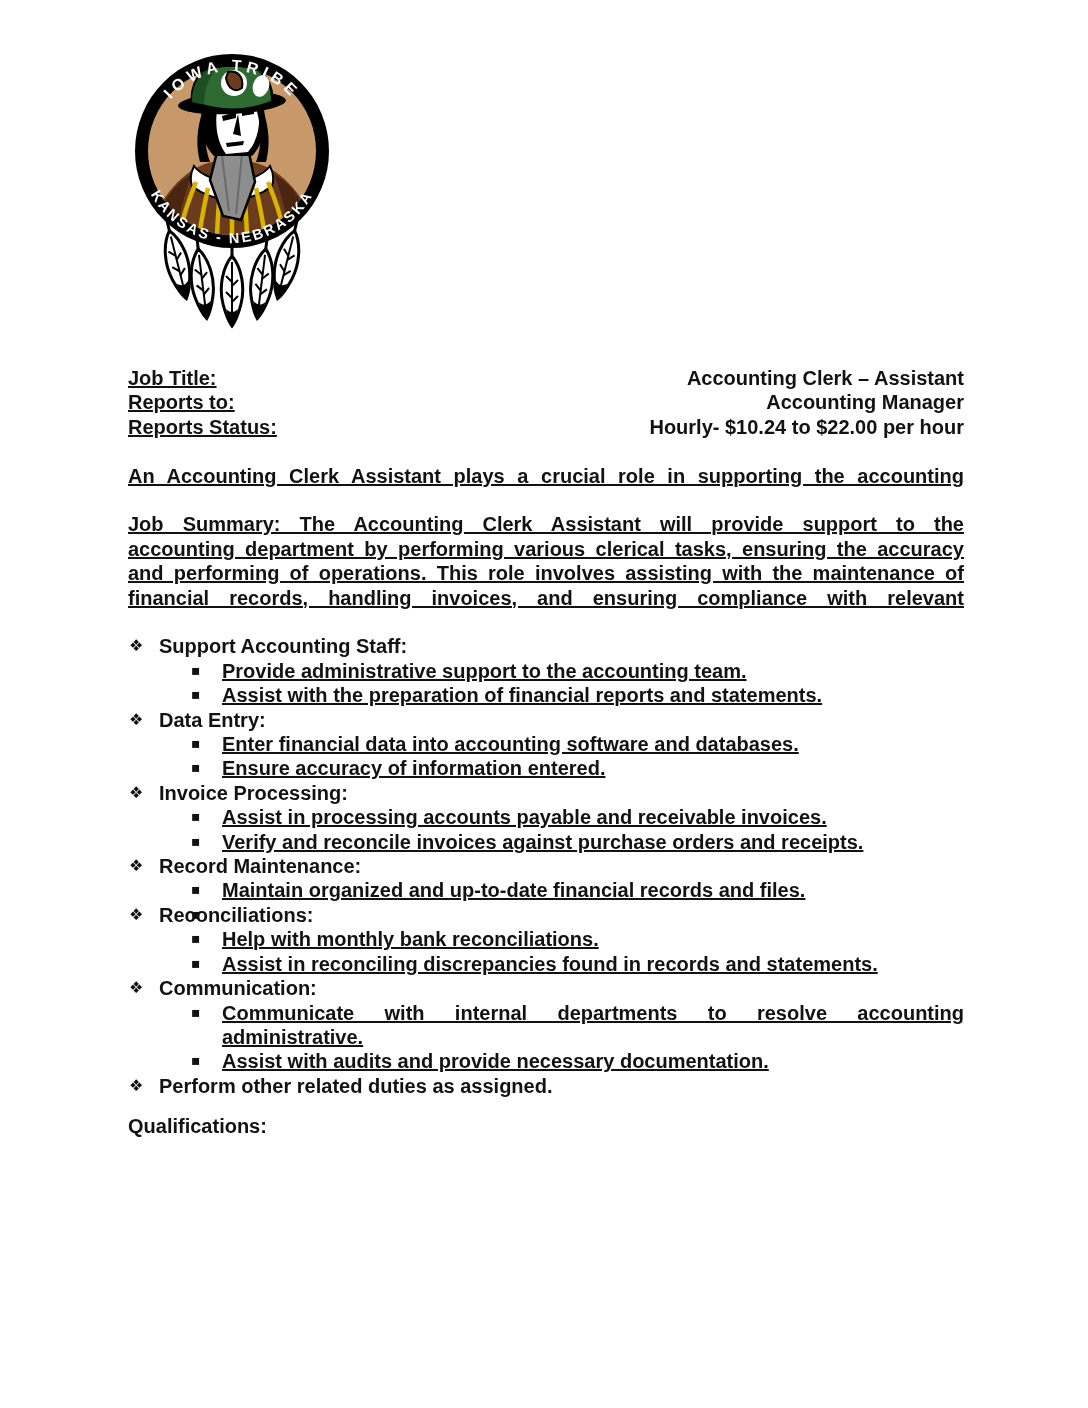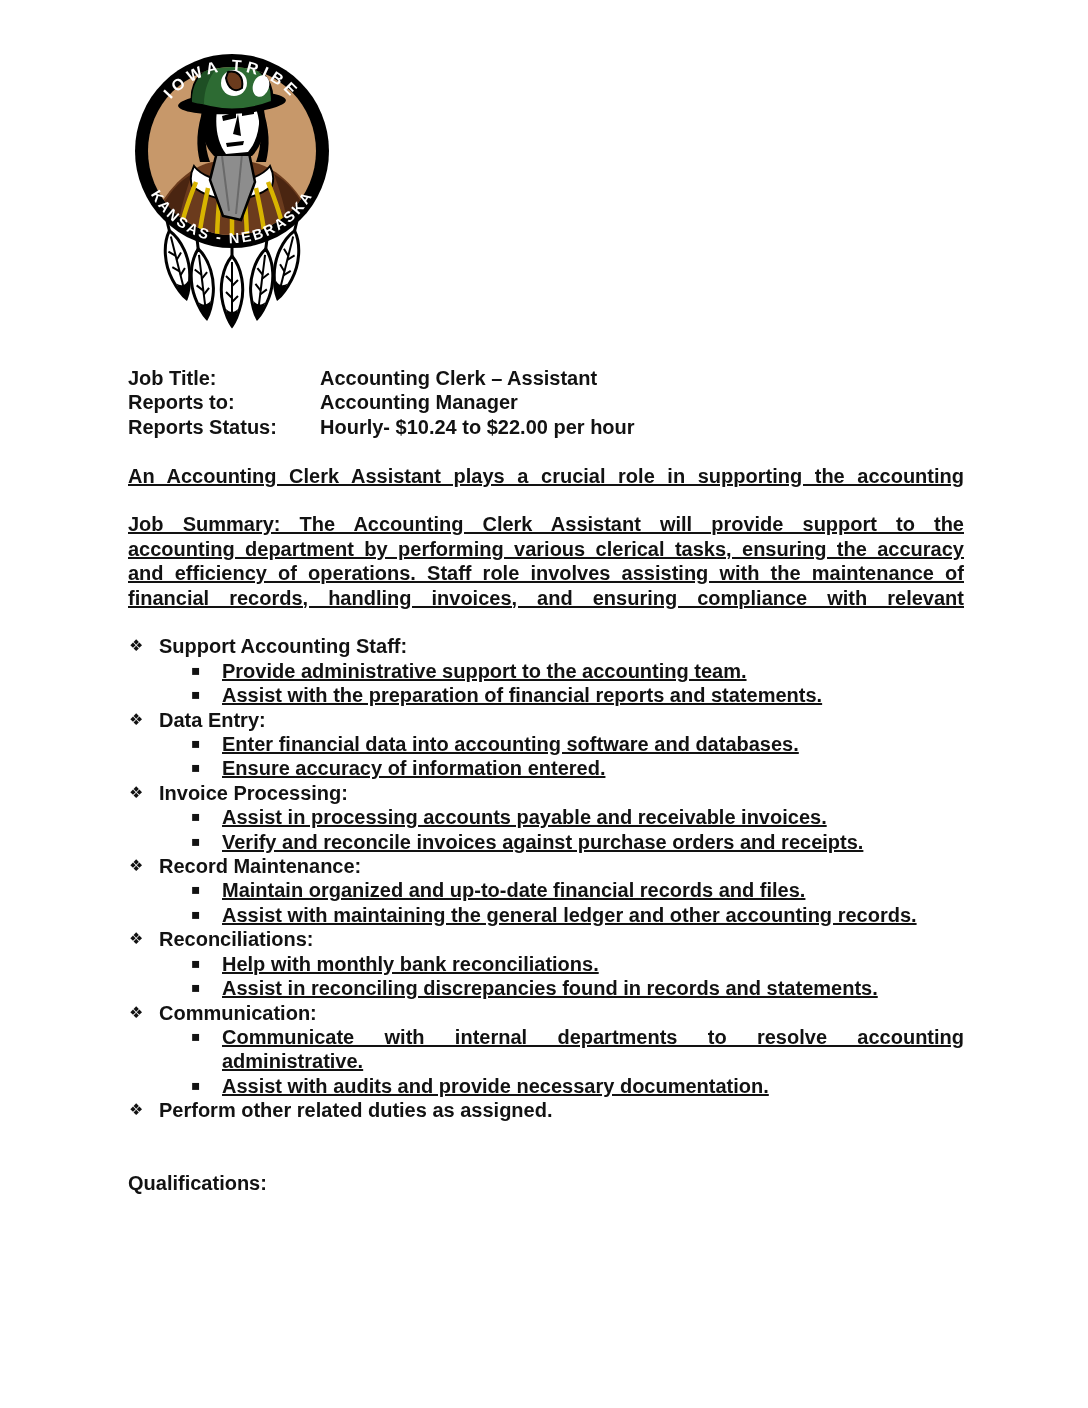--- a/index.html
+++ b/index.html
@@ -12,38 +12,38 @@
     font-weight:700;
     color:#121212;
   }
   .logo-wrap { position:absolute; left:134px; top:46px; width:200px; height:288px; }
   .doc {
     position:absolute; left:128px; top:366px; width:836px;
     font-size:20px; line-height:24.4px;
   }
   .mb { margin-bottom:24.4px; }
   .frow { display:flex; }
-  .flabel { width:192px; flex:none; }
-  .fvalue { flex:1; }
+  .flabel { width:192px; flex:none;text-decoration:underline; }
+  .fvalue { flex:1;text-align:right; }
   .pline { display:block;text-decoration:underline; }
   .jl { text-align:justify; text-align-last:justify; }
   .np { font-weight:400; }
   .li1 { position:relative; padding-left:31px; }
   .b1 {
     position:absolute; left:1px; top:0;
     font-family:"DejaVu Sans",sans-serif;
     font-size:16px;
   }
   .li2 { position:relative; padding-left:94px; }
   .b2 {
     position:absolute; left:63px; top:-1px;
     font-family:"DejaVu Sans",sans-serif;
     font-size:14px;
   }
-  .quals { margin-top:48px; }
+  .quals { margin-top:16px; }
   svg text { font-family:"Liberation Sans","DejaVu Sans",sans-serif; font-weight:700; }
 </style>
 </head>
 <body>
 
 <div class="page">
 
   <div class="logo-wrap">
     <svg width="200" height="288" viewBox="0 0 200 288">
       <defs>
@@ -128,21 +128,21 @@
       </div>
     </div>
 
     <div class="mb">
       <span class="pline jl">An Accounting Clerk Assistant plays a crucial role in supporting the accounting</span>
     </div>
 
     <div class="mb">
       <span class="pline jl">Job Summary: The Accounting Clerk Assistant will provide support to the</span>
       <span class="pline jl">accounting department by performing various clerical tasks, ensuring the accuracy</span>
-      <span class="pline jl">and efficiency of operations. Staff role involves assisting with the maintenance of</span>
+      <span class="pline jl">and performing of operations. This role involves assisting with the maintenance of</span>
       <span class="pline jl">financial records, handling invoices, and ensuring compliance with relevant</span>
     </div>
 
 
     <div>
         <div class="li1"><span class="b1">❖</span><span class="t1">Support Accounting Staff:</span></div>
         <div class="li2">
           <span class="b2">▪</span>
           <div class="pline">Provide administrative support to the accounting team.</div>
         </div>
@@ -168,21 +168,20 @@
           <span class="b2">▪</span>
           <div class="pline">Verify and reconcile invoices against purchase orders and receipts.</div>
         </div>
         <div class="li1"><span class="b1">❖</span><span class="t1">Record Maintenance:</span></div>
         <div class="li2">
           <span class="b2">▪</span>
           <div class="pline">Maintain organized and up-to-date financial records and files.</div>
         </div>
         <div class="li2">
           <span class="b2">▪</span>
-          <div class="pline">Assist with maintaining the general ledger and other accounting records.</div>
         </div>
         <div class="li1"><span class="b1">❖</span><span class="t1">Reconciliations:</span></div>
         <div class="li2">
           <span class="b2">▪</span>
           <div class="pline">Help with monthly bank reconciliations.</div>
         </div>
         <div class="li2">
           <span class="b2">▪</span>
           <div class="pline">Assist in reconciling discrepancies found in records and statements.</div>
         </div>

